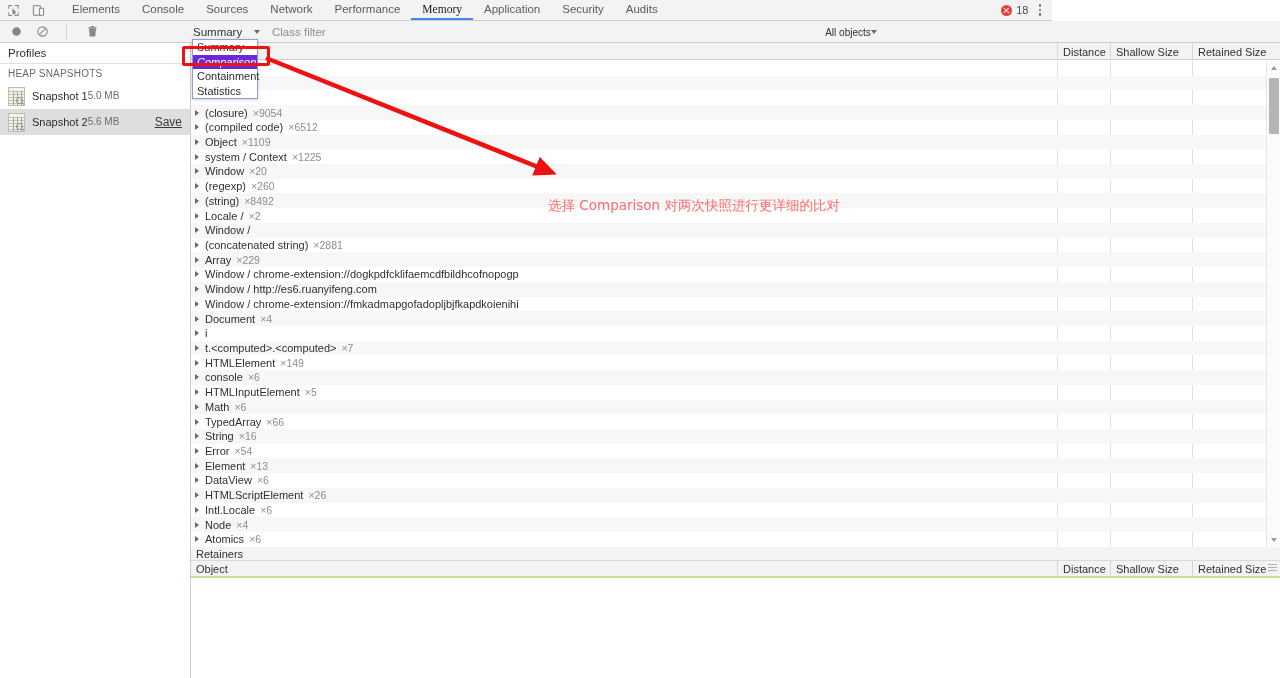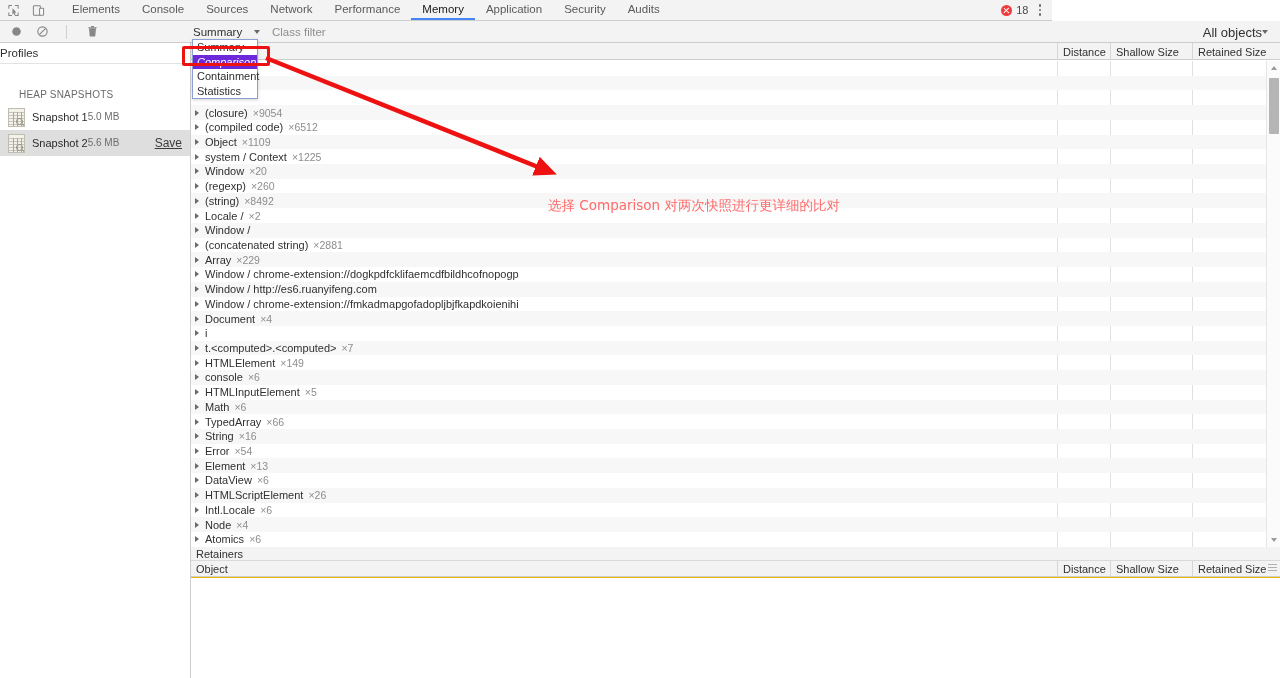--- a/index.html
+++ b/index.html
@@ -25,21 +25,21 @@
   .tb-icons { display: flex; align-items: center; padding: 0 4px 0 7px; gap: 12px; }
   .tb-ico { width: 13px; height: 13px; display: block; opacity: .72; }
   .tabs { display: flex; align-items: stretch; margin-left: 12px; }
   .tab {
     padding: 0 11px;
     display: flex; align-items: center;
     font-size: 11.5px; color: #5a5a5a;
     border-bottom: 2px solid transparent;
     cursor: default; white-space: nowrap;
   }
-  .tab.active { color: #1a1a1a; border-bottom-color: #4285f4; }
+  .tab.active { color: #1a1a1a; border-bottom-color: #4285f4; font-family: Liberation Serif, serif; }
   .tabbar-right {
     margin-left: auto; display: flex; align-items: center; gap: 6px;
     padding-right: 7px;
   }
   .err-badge { display: flex; align-items: center; gap: 4px; }
   .err-dot {
     width: 11px; height: 11px; border-radius: 50%;
     background: #ee3b3b; position: relative;
   }
   .err-dot::before, .err-dot::after {
@@ -77,38 +77,38 @@
   }
   .class-filter {
     margin-left: 6px; width: 162px; height: 19px;
     border: none; outline: none; background: transparent;
     font-size: 11.5px; font-family: "Liberation Sans", sans-serif;
     color: #303030;
   }
   .class-filter::placeholder { color: #8e8e8e; }
   .allobj {
     margin-left: 2px; flex: 1; display: flex; align-items: center;
-    justify-content: flex-end; padding-right: 12px;
-    font-size: 13px; color: #303030;
+    justify-content: center; padding-right: 12px;
+    font-size: 10px; color: #303030;
   }
 
   
   .sidebar {
     position: absolute; top: 43px; left: 0; width: 191px; height: 635px;
     background: #ffffff; border-right: 1px solid #cdcdcd;
   }
   .sb-title {
-    height: 21px; display: flex; align-items: center; 
+    height: 21px; display: flex; align-items: center; padding-left: 8px;
     font-size: 11.5px; color: #303030;
     border-bottom: 1px solid #e3e3e3;
   }
   .sb-section {
-    height: 19px; display: flex; align-items: center; padding-left: 19px;
+    height: 19px; display: flex; align-items: center; padding-left: 8px;
     font-size: 10px; color: #6a6a6a; letter-spacing: .2px;
-    margin-top: 21px;
+    margin-top: 0;
   }
   .snap-row {
     height: 26px; display: flex; align-items: center;
     padding-left: 8px; padding-right: 8px; gap: 7px; cursor: default;
   }
   .snap-row.selected { background: #dedede; }
   .snap-ico {
     width: 17px; height: 19px; flex: none;
     background: #f3f1e8; border: 1px solid #bdbdb2; position: relative;
     overflow: hidden;
@@ -192,21 +192,21 @@
   .vs-thumb { position: absolute; left: 2px; top: 17px; width: 10px; height: 56px;
               background: #b5b5b5; border-radius: 1px; }
 
   
   .split {
     position: absolute; top: 547px; left: 191px; width: 1089px; height: 1px;
     background: #cdcdcd;
   }
   .retainers {
     position: absolute; top: 547px; left: 191px; width: 1089px; height: 131px;
-    background: #eab308;
+    background: #bef264;
     text-align: right;
   }
   .ret-title {
     height: 14px; background: #f3f3f3; border-bottom: 1px solid #d9d9d9;
     display: flex; align-items: center; padding-left: 5px;
     font-size: 11px; color: #303030;
   }
   .ret-head {
     position: relative; height: 16px; background: #f3f3f3;
     border-bottom: 1px solid #cdcdcd; font-size: 11px; color: #303030;

